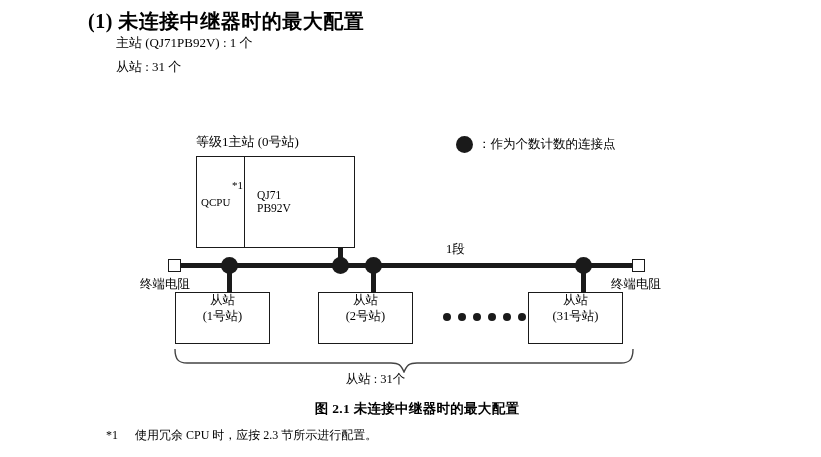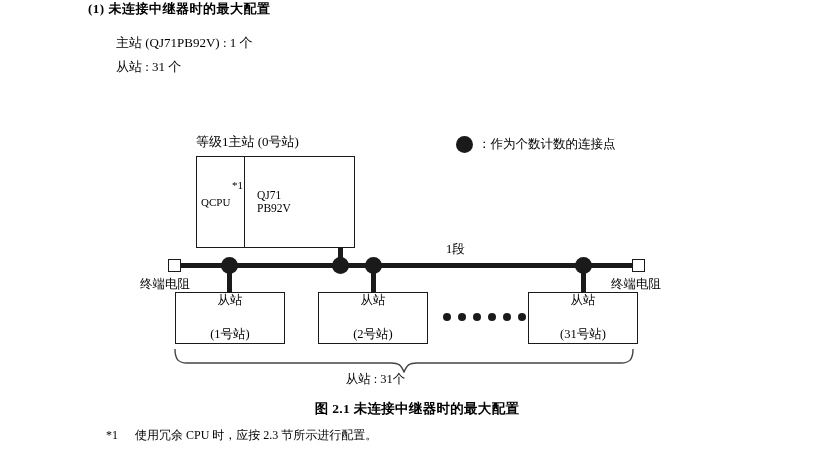--- a/index.html
+++ b/index.html
@@ -8,22 +8,22 @@
     background:#ffffff;
     font-family:"Liberation Serif","DejaVu Serif",serif;
     color:#000000;
     position:relative;
     overflow:hidden;
   }
   .abs{position:absolute;}
 
   
   #heading-title{
-    left:88px;top:0;
-    font-size:13px;font-weight:bold;
+    left:88px;top:8px;
+    font-size:20px;font-weight:bold;
     letter-spacing:0.5px;
     white-space:nowrap;
     text-align:right;
   }
   #spec-master{
     left:116px;top:34px;
     font-size:13px;white-space:nowrap;
   }
   #spec-slave{
     left:116px;top:58px;
@@ -94,25 +94,25 @@
 
   .node-dot{
     width:17px;height:17px;border-radius:50%;
     background:#1a1a1a;
   }
   .drop-line{width:5px;background:#1a1a1a;}
   .uplink-line{width:5px;background:#1a1a1a;}
 
   
   .slave-box{
-    height:52px;width:110px;
+    height:52px;width:95px;
     border:1px solid #1a1a1a;
     box-sizing:border-box;
     display:flex;flex-direction:column;
-    align-items:center;justify-content:space-between;
+    align-items:center;justify-content:flex-start;
     font-size:12.5px;line-height:1.25;
     background:#ffffff;
   }
   #slave-1{left:175px;top:292px;}
   #slave-2{left:318px;top:292px;}
   #slave-31{left:528px;top:292px;}
 
   #ellipsis-dots{
     left:443px;top:313px;
     display:flex;gap:7px;align-items:center;

